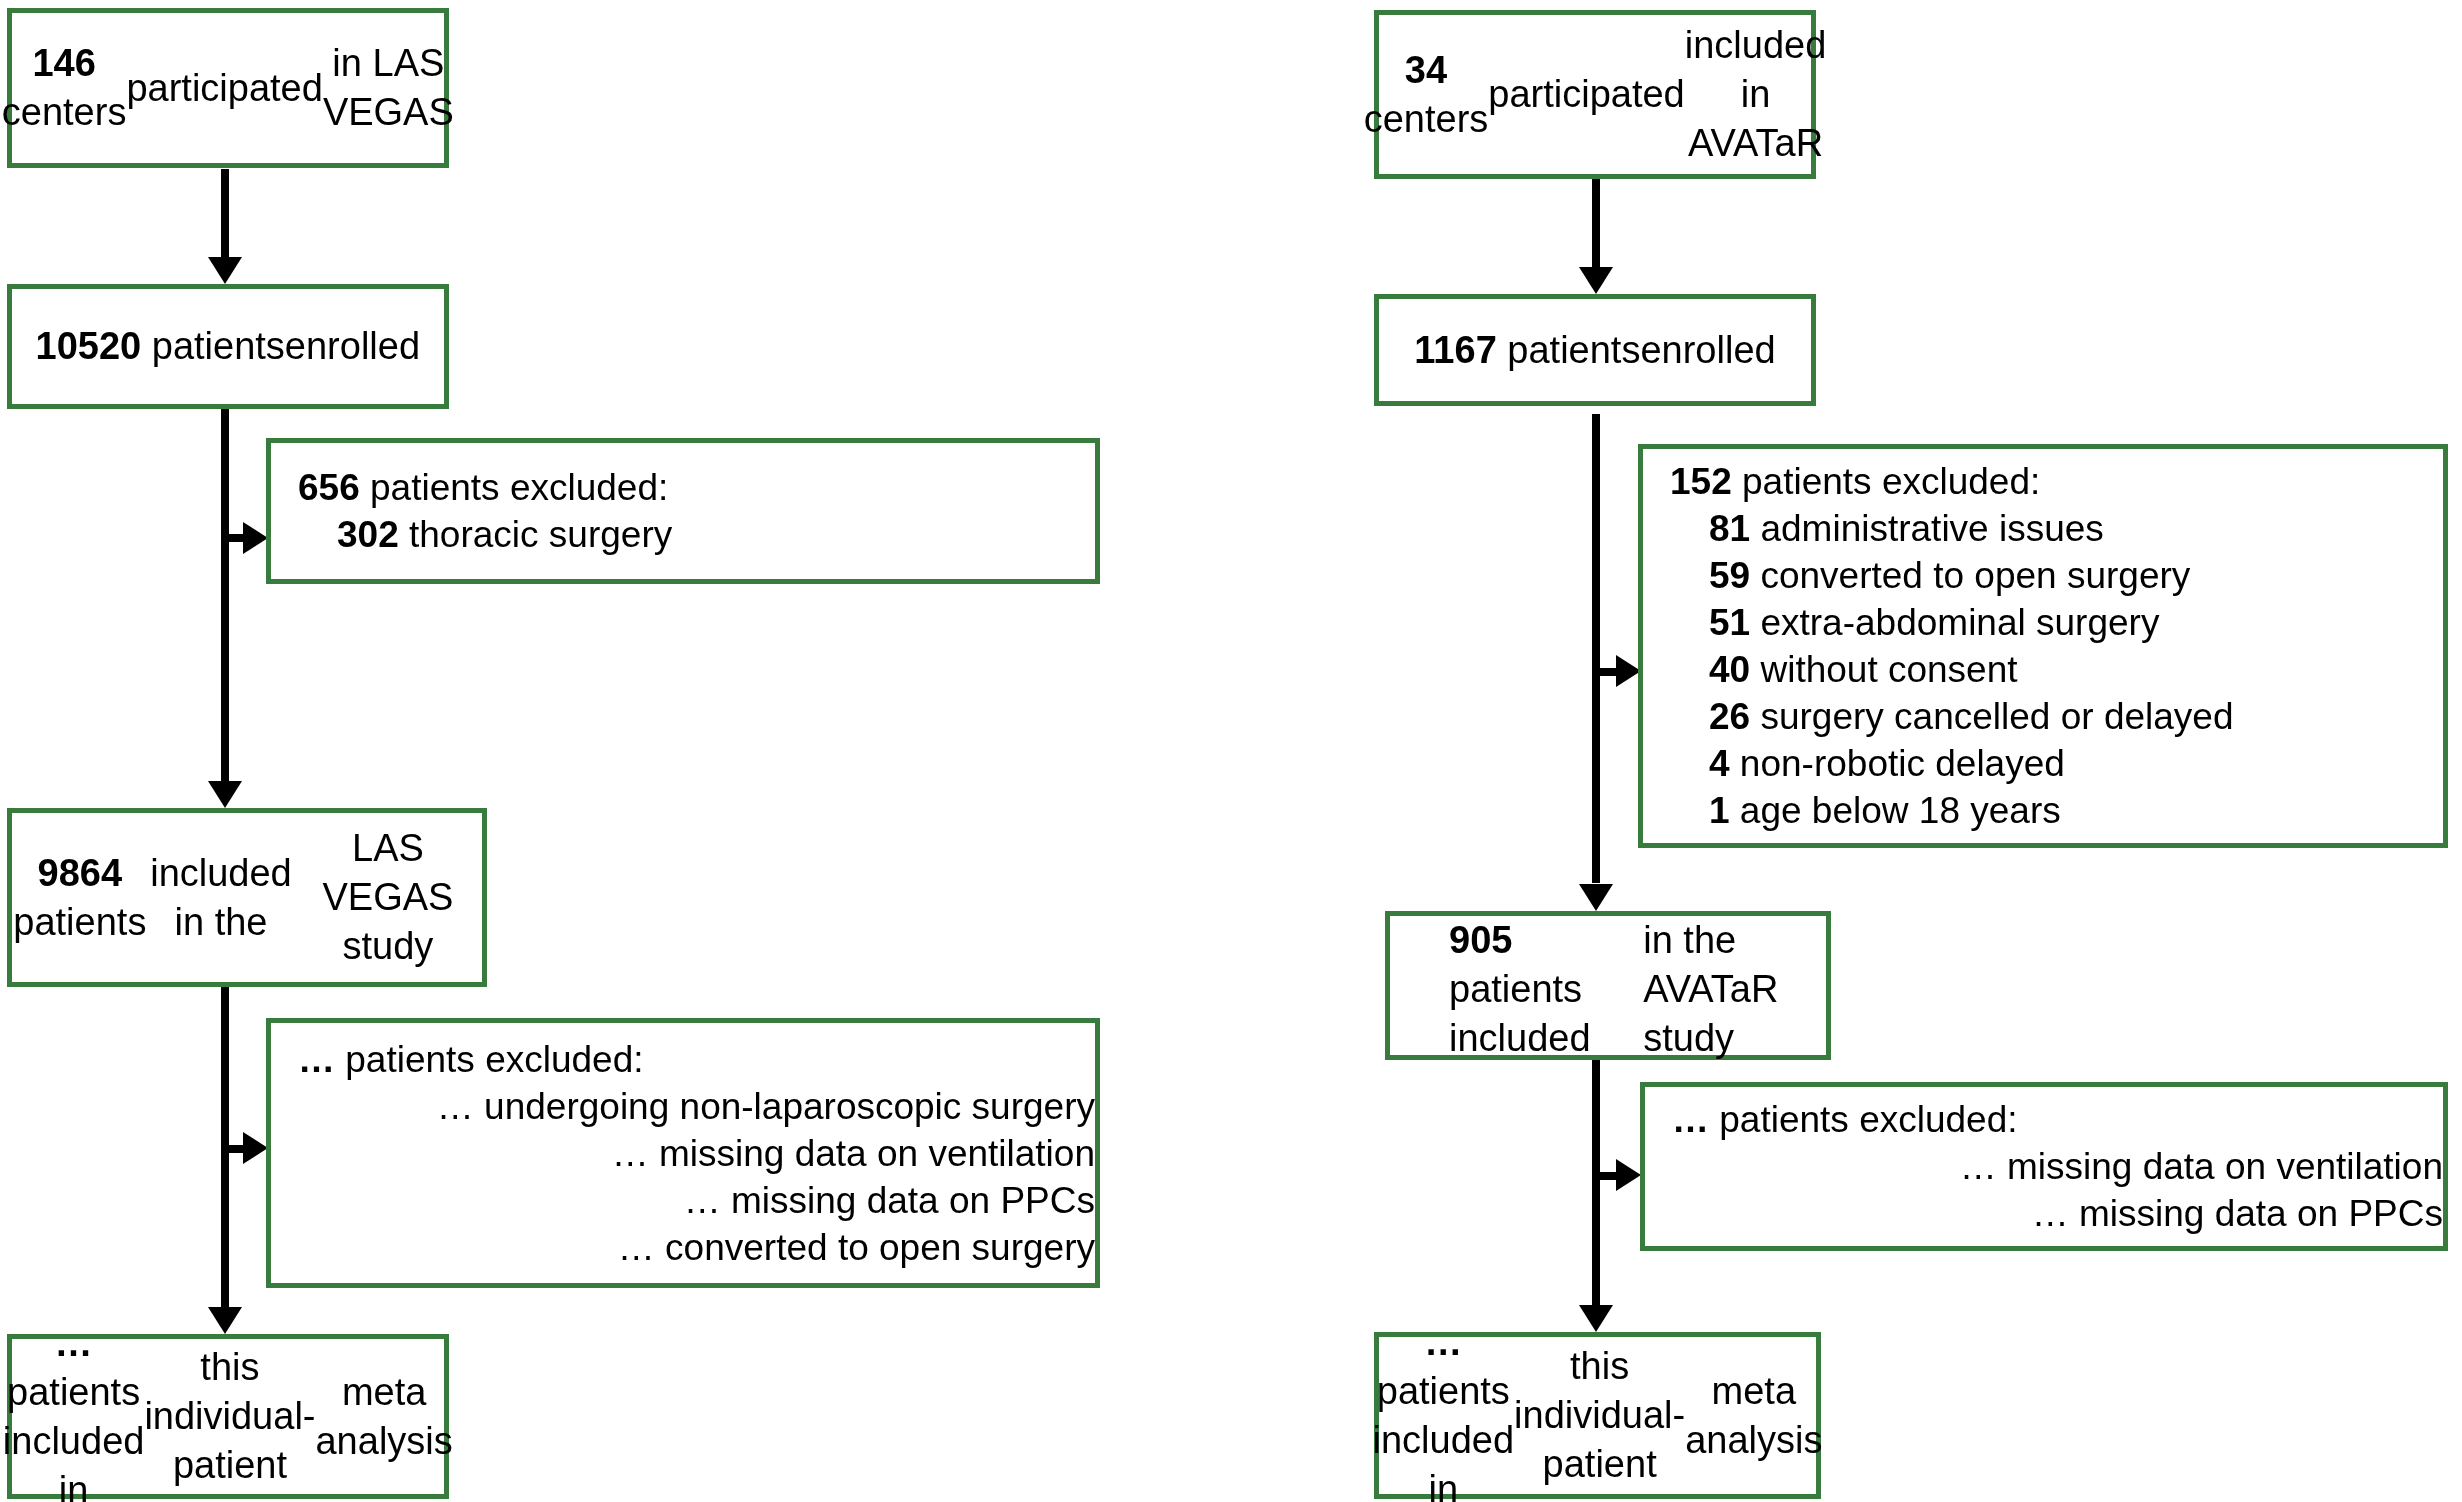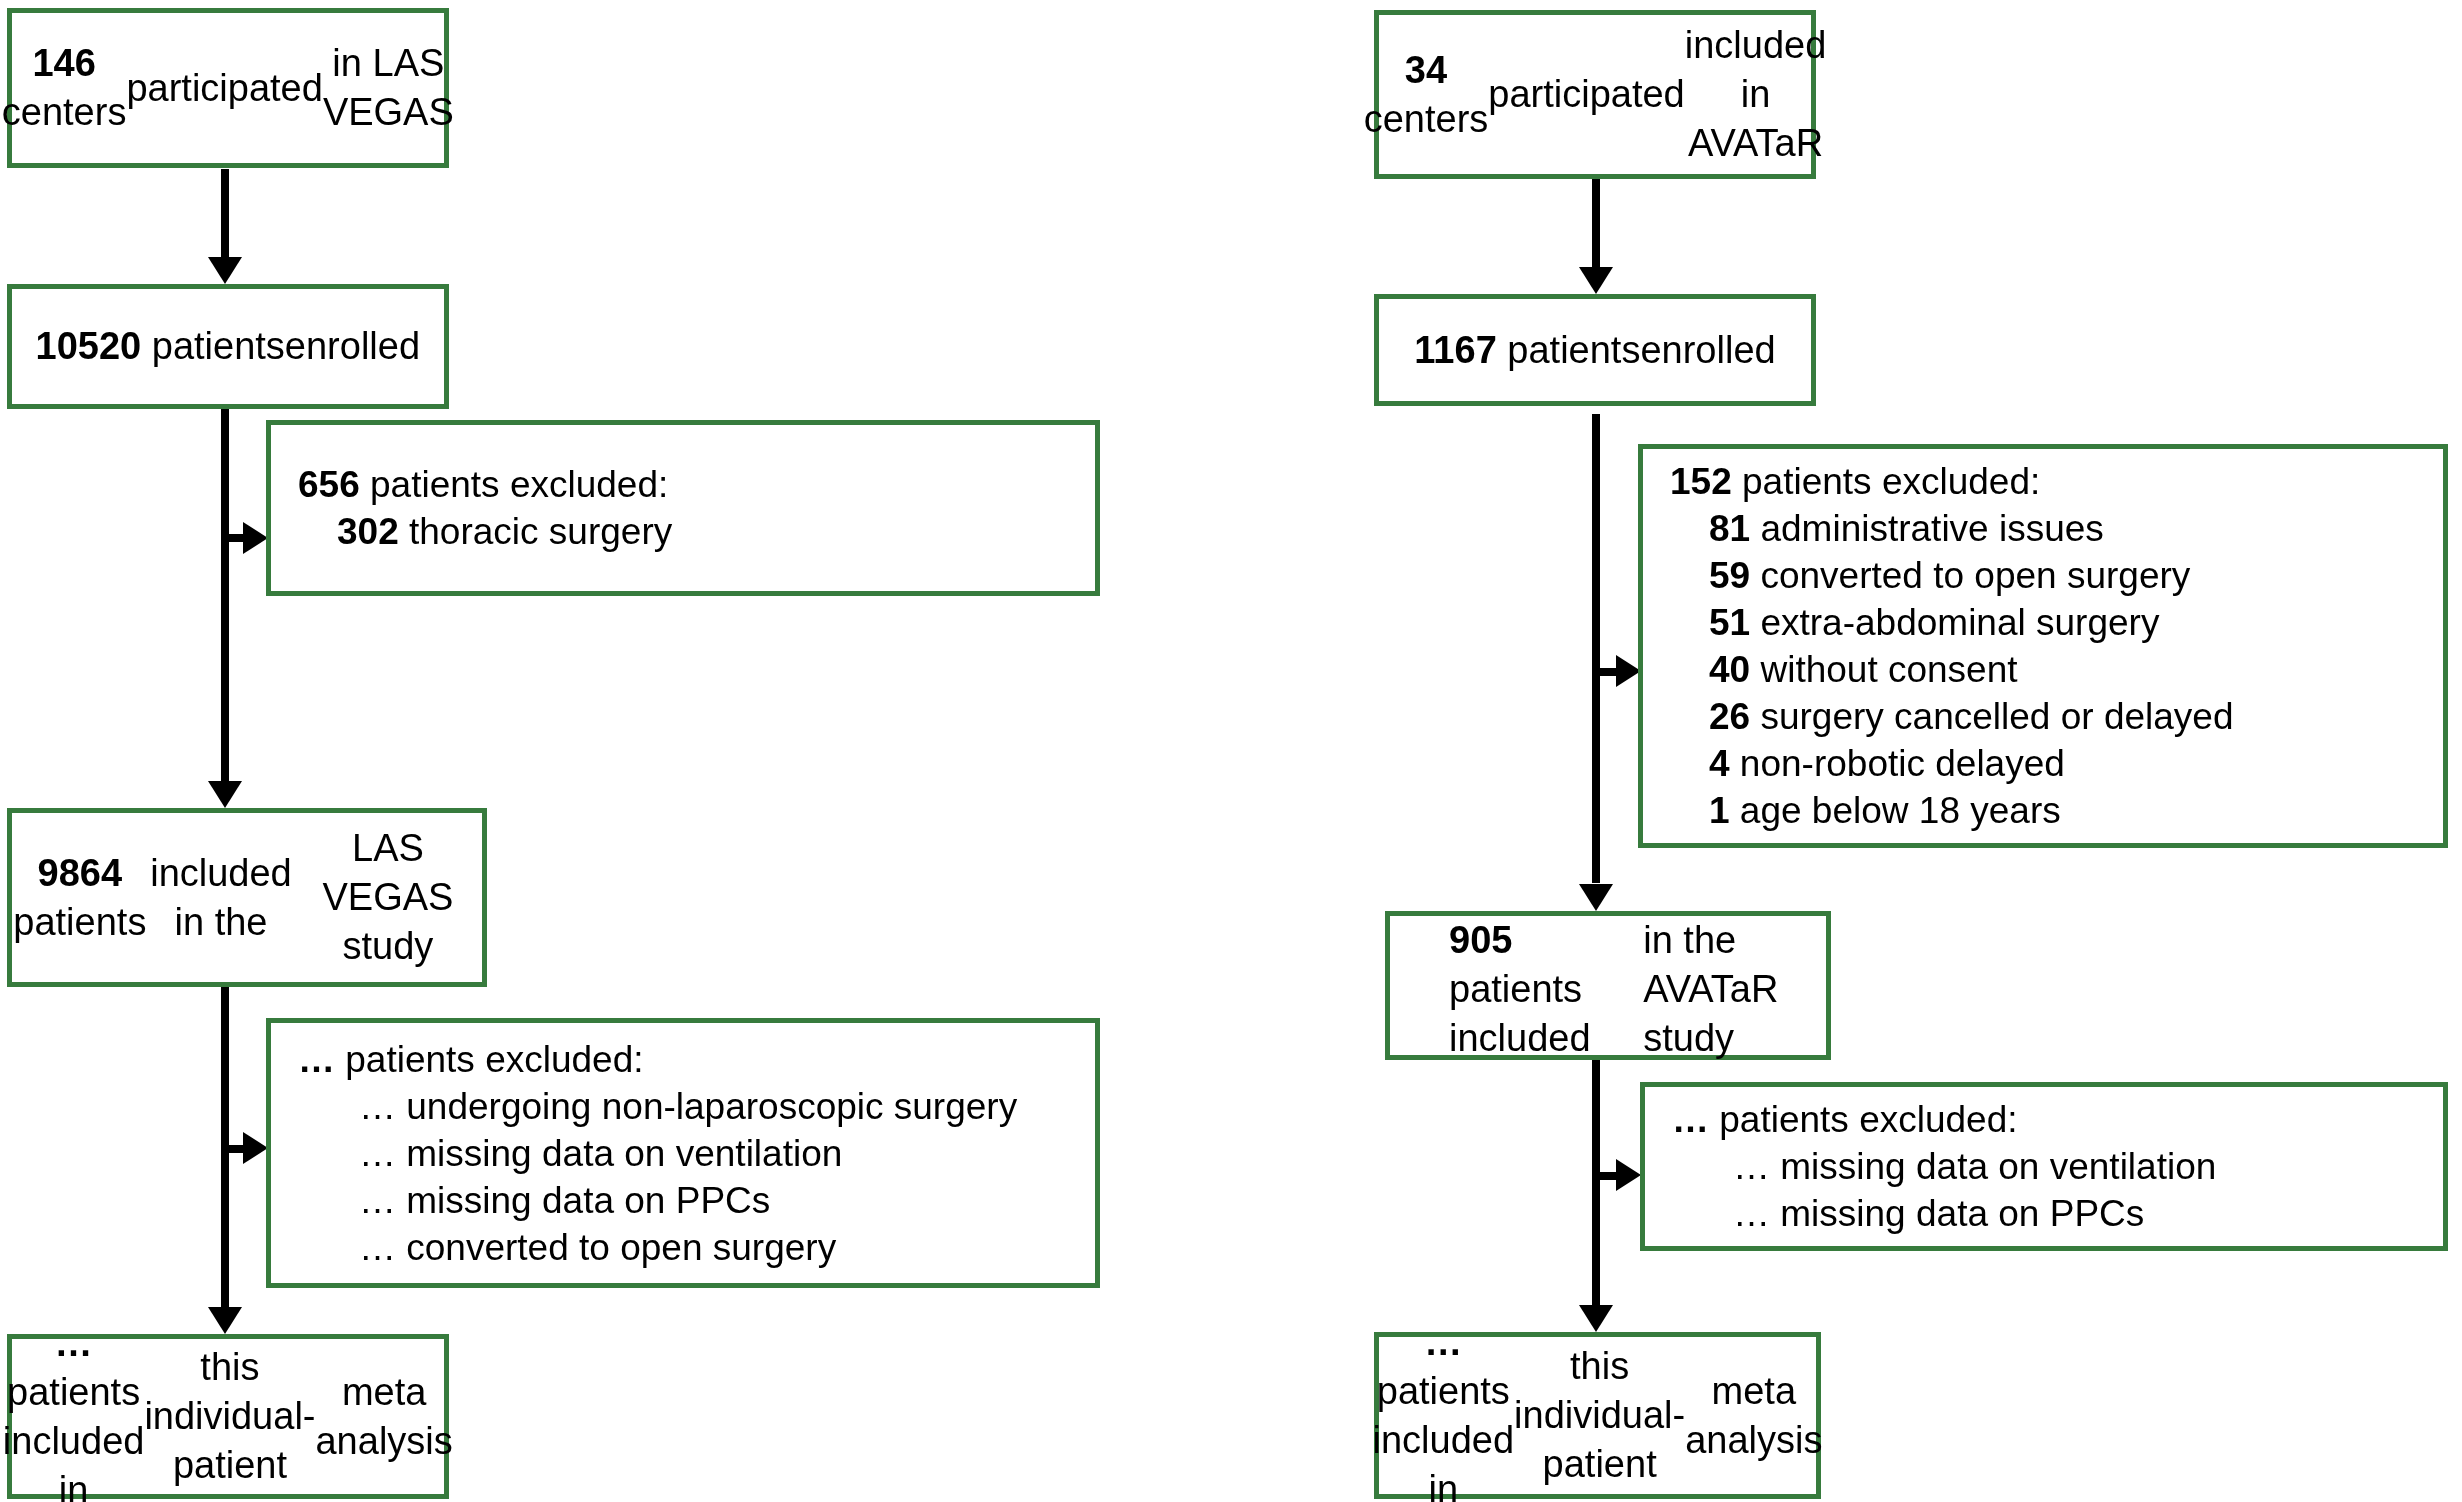--- a/index.html
+++ b/index.html
@@ -9,21 +9,21 @@
          font-family:"Liberation Sans", sans-serif; color:var(--ink); }
   .canvas { position:relative; width:2462px; height:1503px; background:#ffffff; }
 
   .box { position:absolute; border:5px solid var(--green); background:#ffffff; }
   .main { display:flex; flex-direction:row; justify-content:center; align-items:center;
           text-align:center; font-size:38px; line-height:49px; }
   .main.align-left { align-items:flex-start; text-align:left; padding-left:59px; }
   .side { display:flex; flex-direction:column; justify-content:center;
           font-size:37px; line-height:47px; padding-left:27px; }
   .side .item.num { padding-left:39px; }
-  .side .item.ell { padding-left:61px; }
+  .side .item.ell { padding-left:61px;text-align:right; }
   .b { font-weight:bold; }
 
   .vline { position:absolute; width:7.6px; background:var(--ink); }
   .hline { position:absolute; height:7.6px; background:var(--ink); }
   .ah-down { position:absolute; width:0; height:0;
              border-left:17px solid transparent; border-right:17px solid transparent;
              border-top:27px solid var(--ink); }
   .ah-right { position:absolute; width:0; height:0;
               border-top:16px solid transparent; border-bottom:16px solid transparent;
               border-left:25px solid var(--ink); }
@@ -46,21 +46,21 @@
     <div><span class="b">10520</span><span> patients</span></div>
     <div><span>enrolled</span></div>
   </div>
 
   <div class="vline" style="left:221px;top:409px;height:374px"></div>
   <div class="ah-down" style="left:208px;top:781px"></div>
 
   <div class="hline" style="left:225px;top:534px;width:25px"></div>
   <div class="ah-right" style="left:243px;top:522px"></div>
 
-  <div class="box side" style="left:266px;top:420px;width:834px;height:176px">
+  <div class="box side" style="left:266px;top:438px;width:834px;height:146px">
     <div class="item hdr"><span class="b">656</span><span> patients excluded:</span></div>
     <div class="item num"><span class="b">302</span><span> thoracic surgery</span></div>
   </div>
 
   <div class="box main" style="left:6.8px;top:808px;width:480px;height:179px">
     <div><span class="b">9864</span><span> patients</span></div>
     <div><span>included in the</span></div>
     <div><span>LAS VEGAS study</span></div>
   </div>
 

